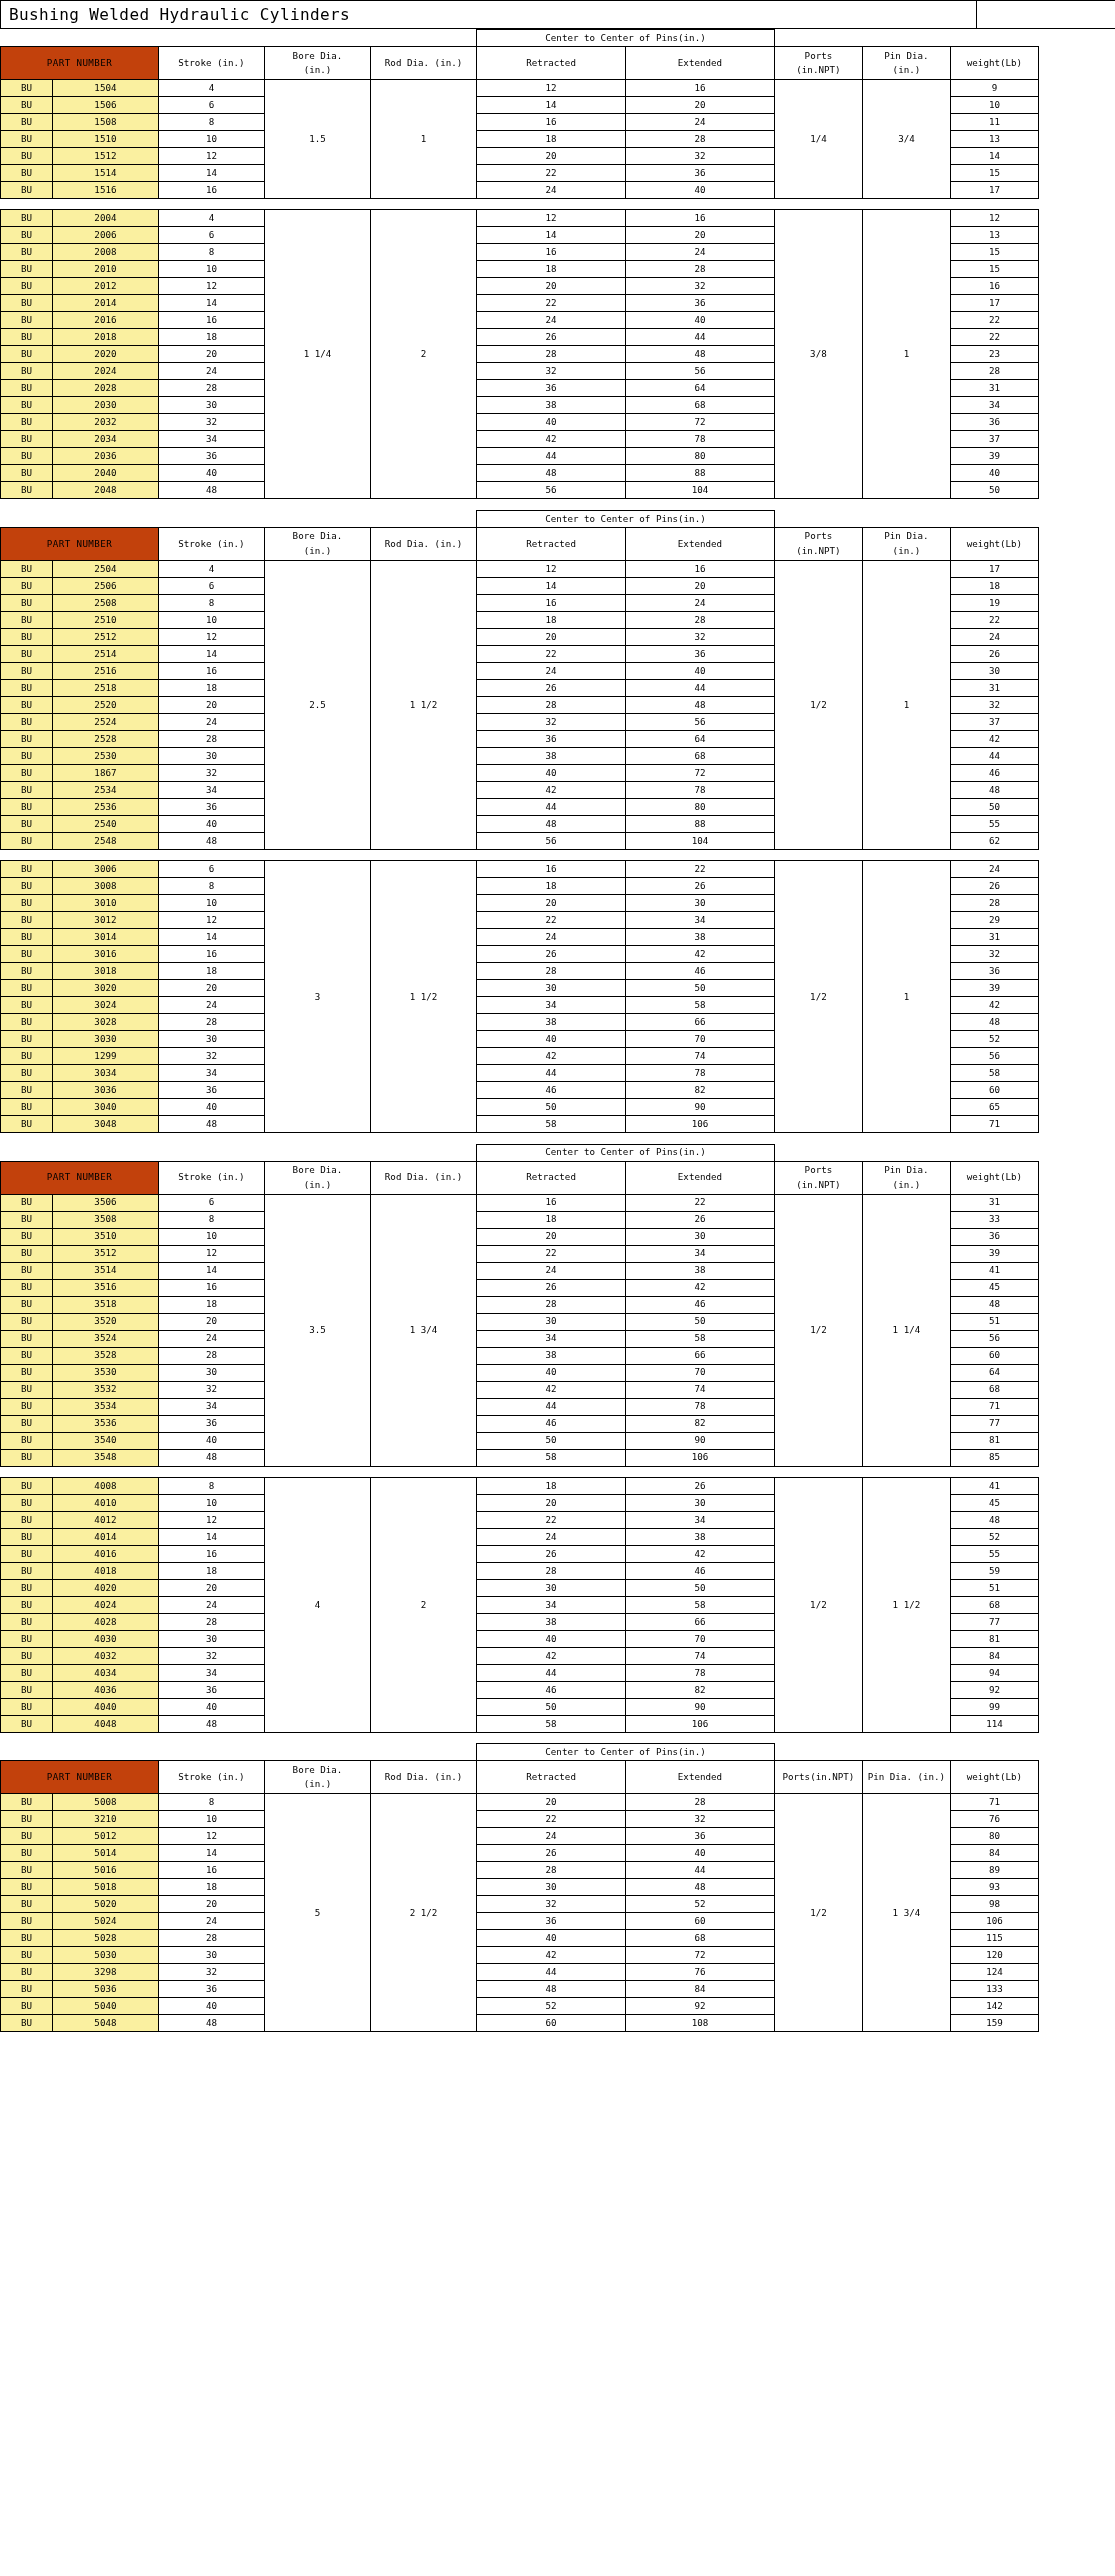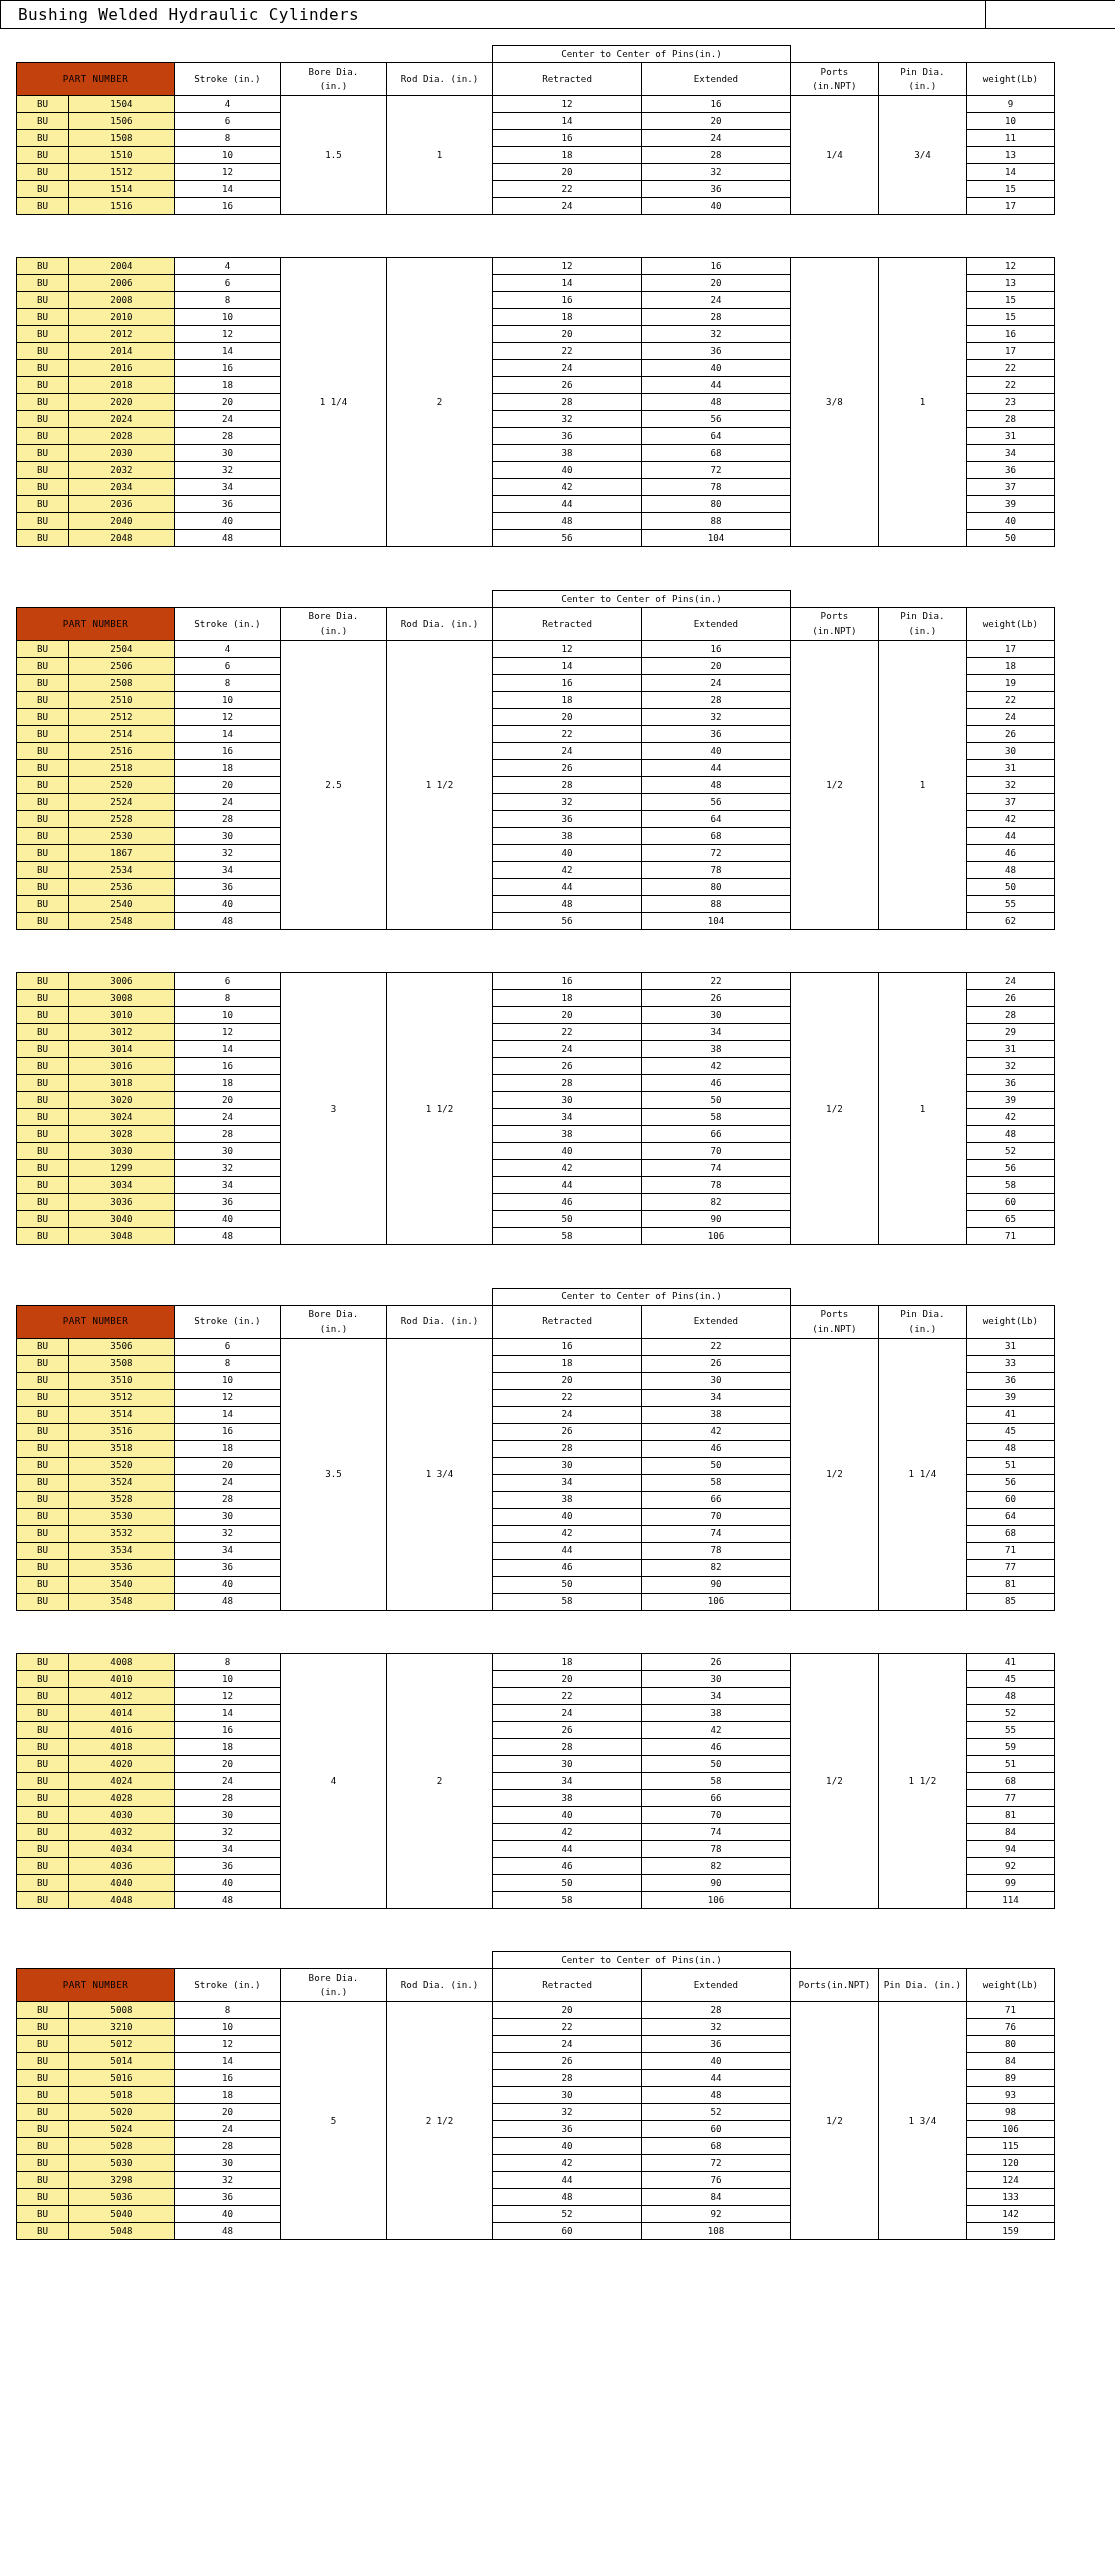--- a/index.html
+++ b/index.html
@@ -16,35 +16,35 @@
     border-bottom:0.8px solid #000;
     height:27px;
     margin:0 0 0 0;
   }
   .title-cell{
     flex:0 0 967px;
     border-left:0.8px solid #000;
     border-right:0.8px solid #000;
     display:flex;
     align-items:center;
-    padding-left:17px;
+    padding-left:8px;
     font-size:16px;
     letter-spacing:0.4px;
     color:#000;
     font-family:"DejaVu Sans Mono", monospace;
   }
   .title-blank{
     flex:1 1 auto;
     border-right:0.8px solid #000;
   }
   table.tbl{
     border-collapse:collapse;
     table-layout:fixed;
     width:1039px;
-    margin:16px;
+    margin:0;
     font-size:8.8px;
   }
   table.tbl td, table.tbl th{
     border:0.8px solid #000;
     padding:0;
     height:16px;
     line-height:14.3px;
     font-weight:normal;
     font-size:9.2px;
     color:#000;

